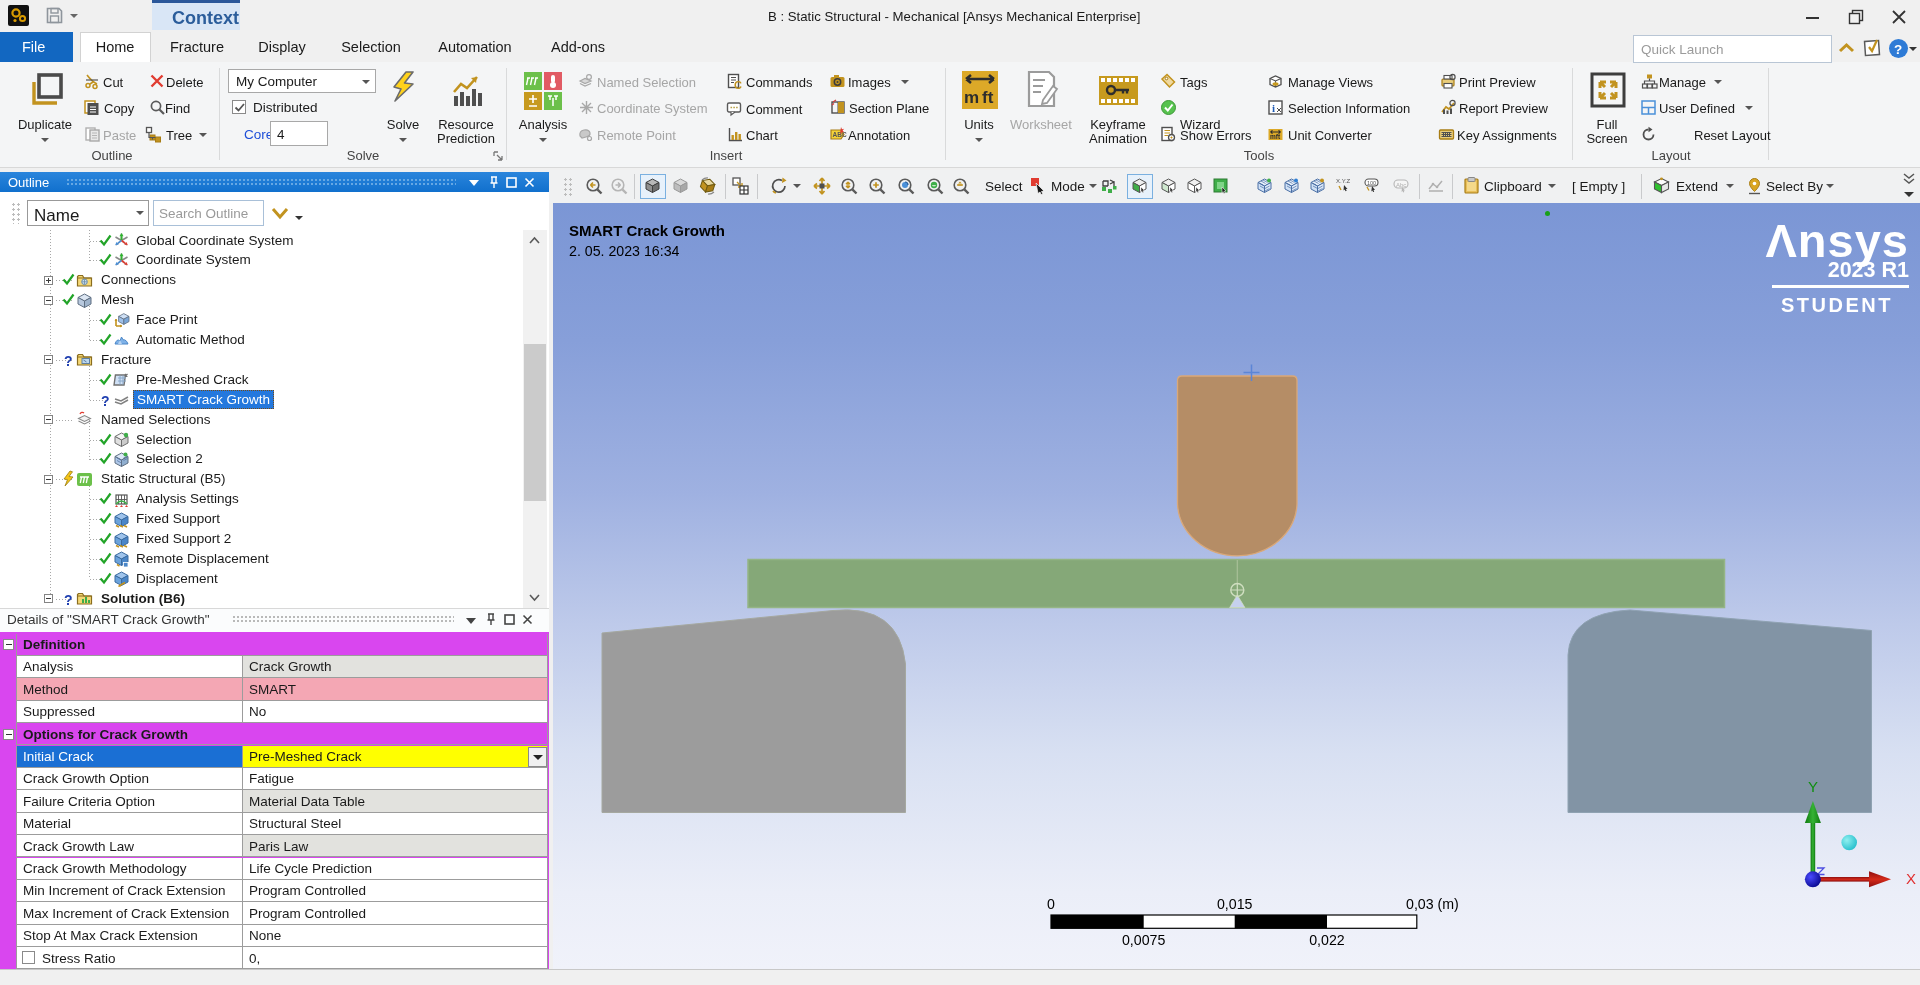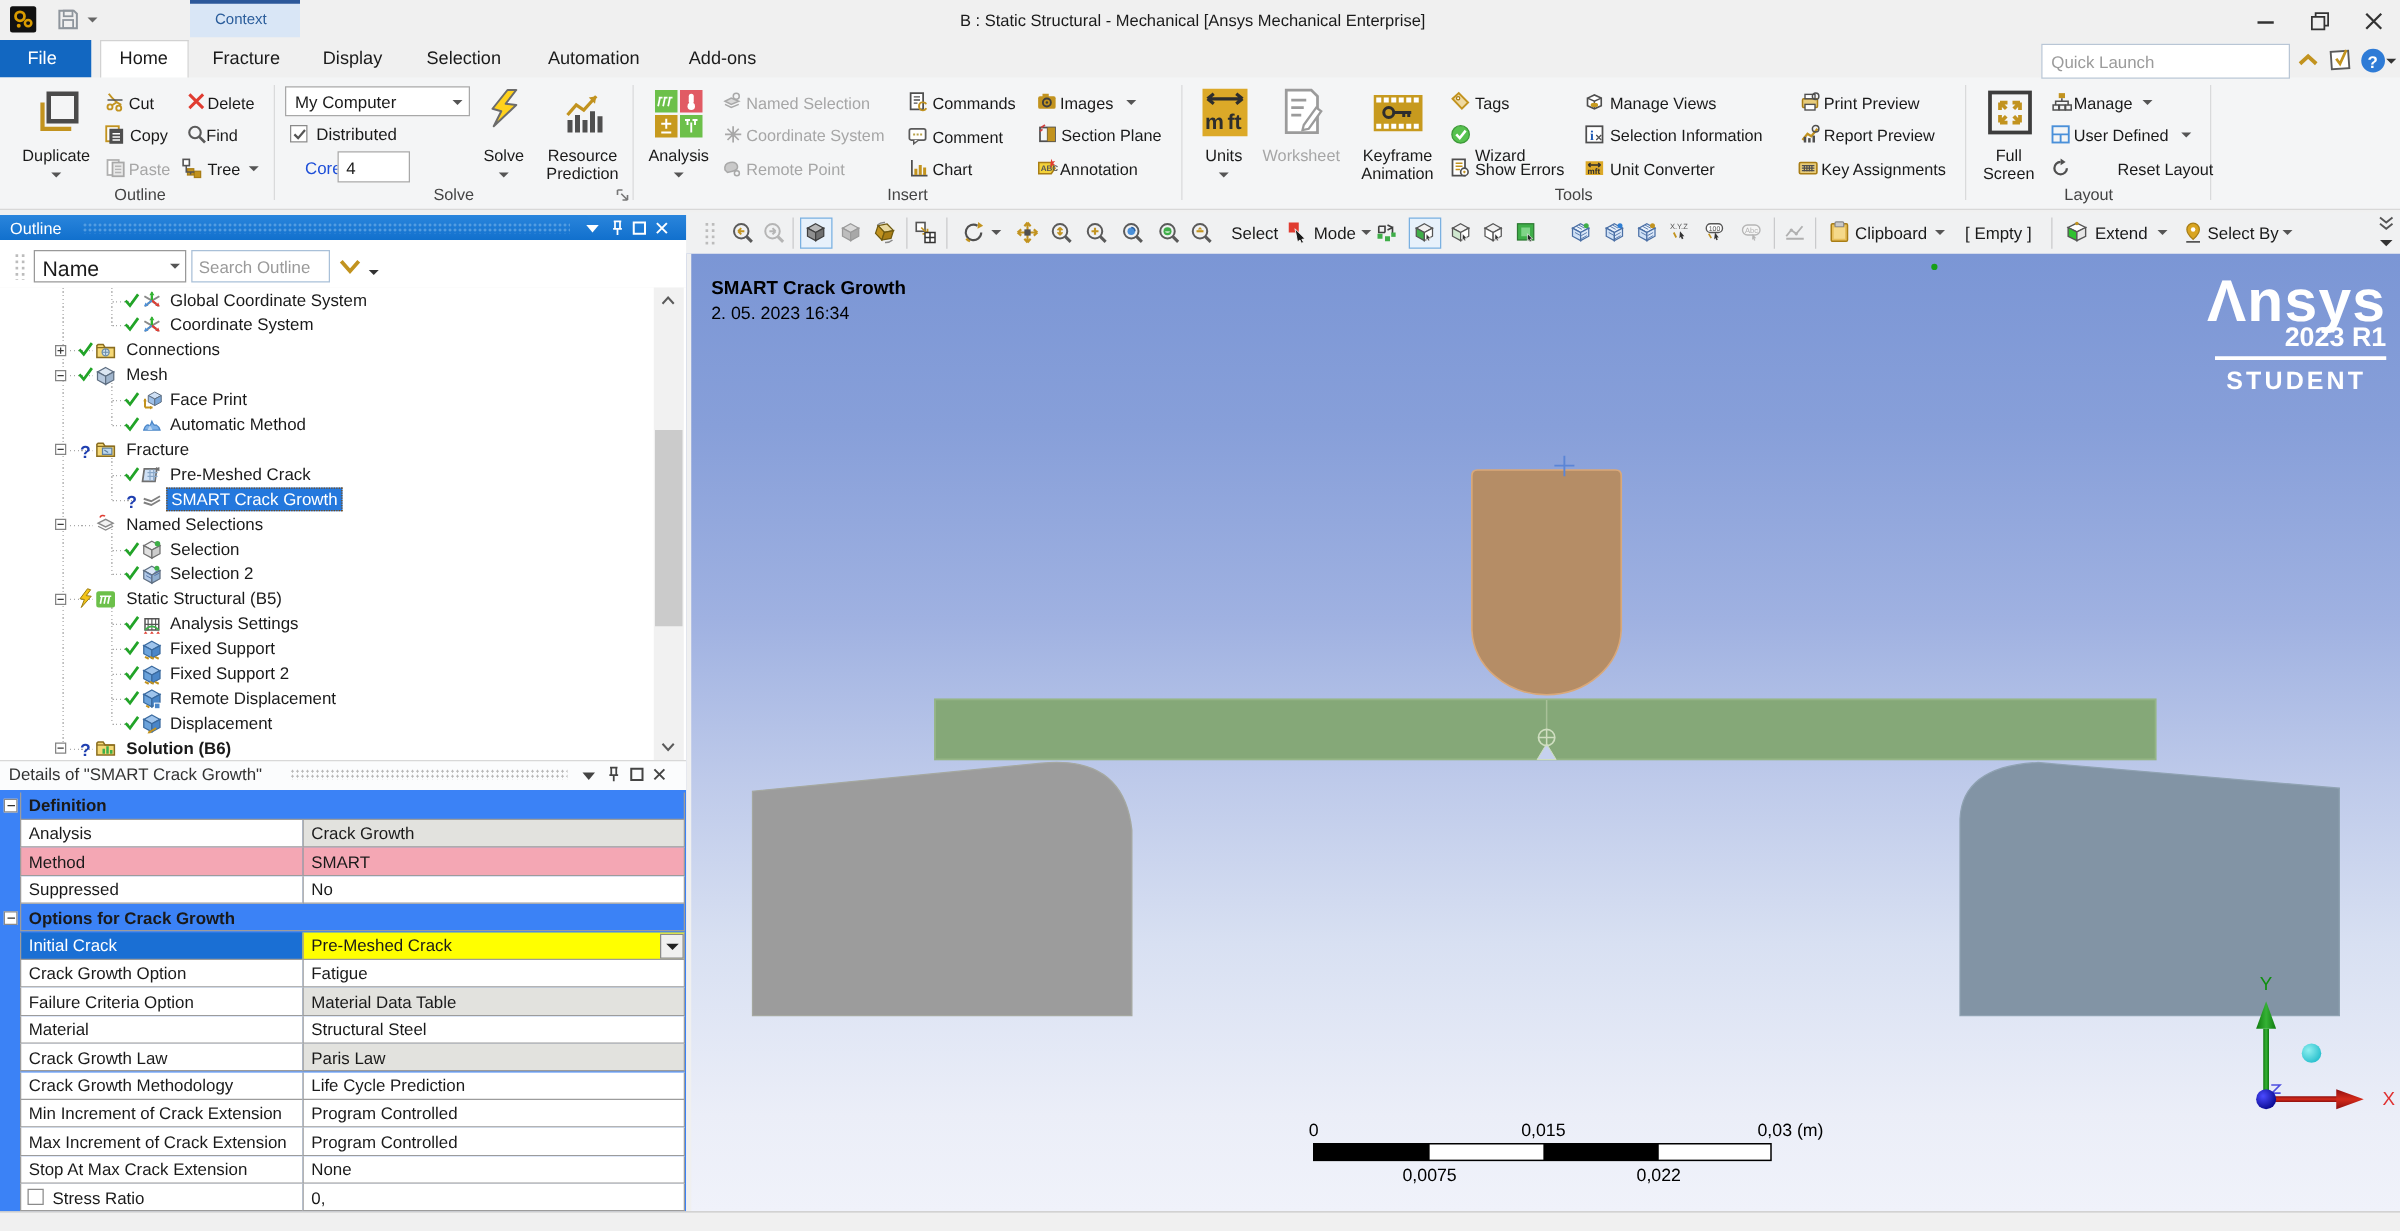--- a/index.html
+++ b/index.html
@@ -17,21 +17,21 @@
 <circle cx="14.5" cy="13.5" r="2.6" fill="none" stroke="#d99b00" stroke-width="2"></circle>
 <circle cx="7" cy="15.5" r="1.6" fill="#d99b00"></circle>
 </svg>
 <svg style="left:46px;top:7px" width="17" height="17" viewBox="0 0 17 17">
 <path d="M1.5 1.5 H13 L15.5 4 V15.5 H1.5 Z" fill="none" stroke="#8e959c" stroke-width="1.6"></path>
 <rect x="4.5" y="9" width="8" height="6.5" fill="none" stroke="#8e959c" stroke-width="1.4"></rect>
 <rect x="5" y="1.5" width="7" height="4.5" fill="none" stroke="#8e959c" stroke-width="1.4"></rect>
 </svg>
 <div class="a" style="left:70px;top:14px;width:0;height:0;border-left:4px solid transparent;border-right:4px solid transparent;border-top:4px solid #666"></div>
 <div class="a" style="left:152px;top:0;width:88px;height:30px;background:#d9e6f6;border-top:3px solid #2b579a"></div>
-<div class="t" style="left:172px;top:8px;font-size:12px;color:#2b5d9b;font-weight:400;text-align:right;">Context</div>
+<div class="t" style="left:172px;top:8px;font-size:18px;color:#2b5d9b;font-weight:700;text-align:right;">Context</div>
 <div class="t" style="left:768px;top:9px;font-size:13.2px;color:#1a1a1a;font-weight:400;">B : Static Structural - Mechanical [Ansys Mechanical Enterprise]</div>
 <div class="a" style="left:1806px;top:17px;width:13px;height:2px;background:#333"></div>
 <svg style="left:1849px;top:10px" width="14" height="14" viewBox="0 0 14 14">
 <rect x="3.5" y="0.5" width="10" height="10" fill="none" stroke="#333" stroke-width="1.4"></rect>
 <rect x="0.5" y="3.5" width="10" height="10" fill="#f0f0f0" stroke="#333" stroke-width="1.4"></rect>
 </svg>
 <svg style="left:1892px;top:10px" width="14" height="14" viewBox="0 0 14 14">
 <path d="M1 1 L13 13 M13 1 L1 13" stroke="#333" stroke-width="1.8"></path>
 </svg>
 <div class="a" style="left:0;top:30px;width:1920px;height:32px;background:#f0f0f0"></div>
@@ -608,21 +608,21 @@
   </svg>
 <svg style="left:486px;top:613px" width="10" height="13" viewBox="0 0 10 13">
     <path d="M2 1 H8 M3 1 V7 M7 1 V7 M1.5 7 H8.5 M5 7 V12" stroke="#444" stroke-width="1.4"></path>
   </svg>
 <svg style="left:504px;top:614px" width="11" height="11" viewBox="0 0 11 11">
     <rect x="1" y="1" width="9" height="9" fill="none" stroke="#444" stroke-width="1.6"></rect>
   </svg>
 <svg style="left:522px;top:614px" width="11" height="11" viewBox="0 0 11 11">
     <path d="M1.5 1.5 L9.5 9.5 M9.5 1.5 L1.5 9.5" stroke="#444" stroke-width="1.6"></path>
   </svg>
-<div class="a" style="left:0;top:632px;width:549px;height:338px;background:#3b82f6">
+<div class="a" style="left:0;top:632px;width:549px;height:338px;background:#d946ef">
     <div class="a" style="left:3px;top:7.0px;width:11px;height:11px;background:#fff;border:1px solid #8a8a8a"></div>
     <div class="a" style="left:5.5px;top:12.0px;width:6px;height:1px;background:#333"></div>
     <div class="a" style="left:16px;top:1.5px;width:532px;height:22.4px;border-bottom:1px solid #9c9c9c;border-left:1px solid #9c9c9c;border-right:1px solid #9c9c9c"></div>
     <div class="t" style="left:23px;top:5.0px;font-size:13.5px;font-weight:700">Definition</div>
     <div class="a" style="left:16px;top:23.9px;width:226px;height:22.4px;background:#fff;border-bottom:1px solid #9c9c9c;border-left:1px solid #9c9c9c"></div>
     <div class="a" style="left:242px;top:23.9px;width:306px;height:22.4px;background:#e2e2de;border-bottom:1px solid #9c9c9c;border-left:1px solid #9c9c9c;border-right:1px solid #9c9c9c"></div>
     <div class="t" style="left:23px;top:27.4px;font-size:13.5px;color:#1a1a1a">Analysis</div>
     <div class="t" style="left:249px;top:27.4px;font-size:13.5px">Crack Growth</div>
     <div class="a" style="left:16px;top:46.3px;width:226px;height:22.4px;background:#f4a7b4;border-bottom:1px solid #9c9c9c;border-left:1px solid #9c9c9c"></div>
     <div class="a" style="left:242px;top:46.3px;width:306px;height:22.4px;background:#f4a7b4;border-bottom:1px solid #9c9c9c;border-left:1px solid #9c9c9c;border-right:1px solid #9c9c9c"></div>

